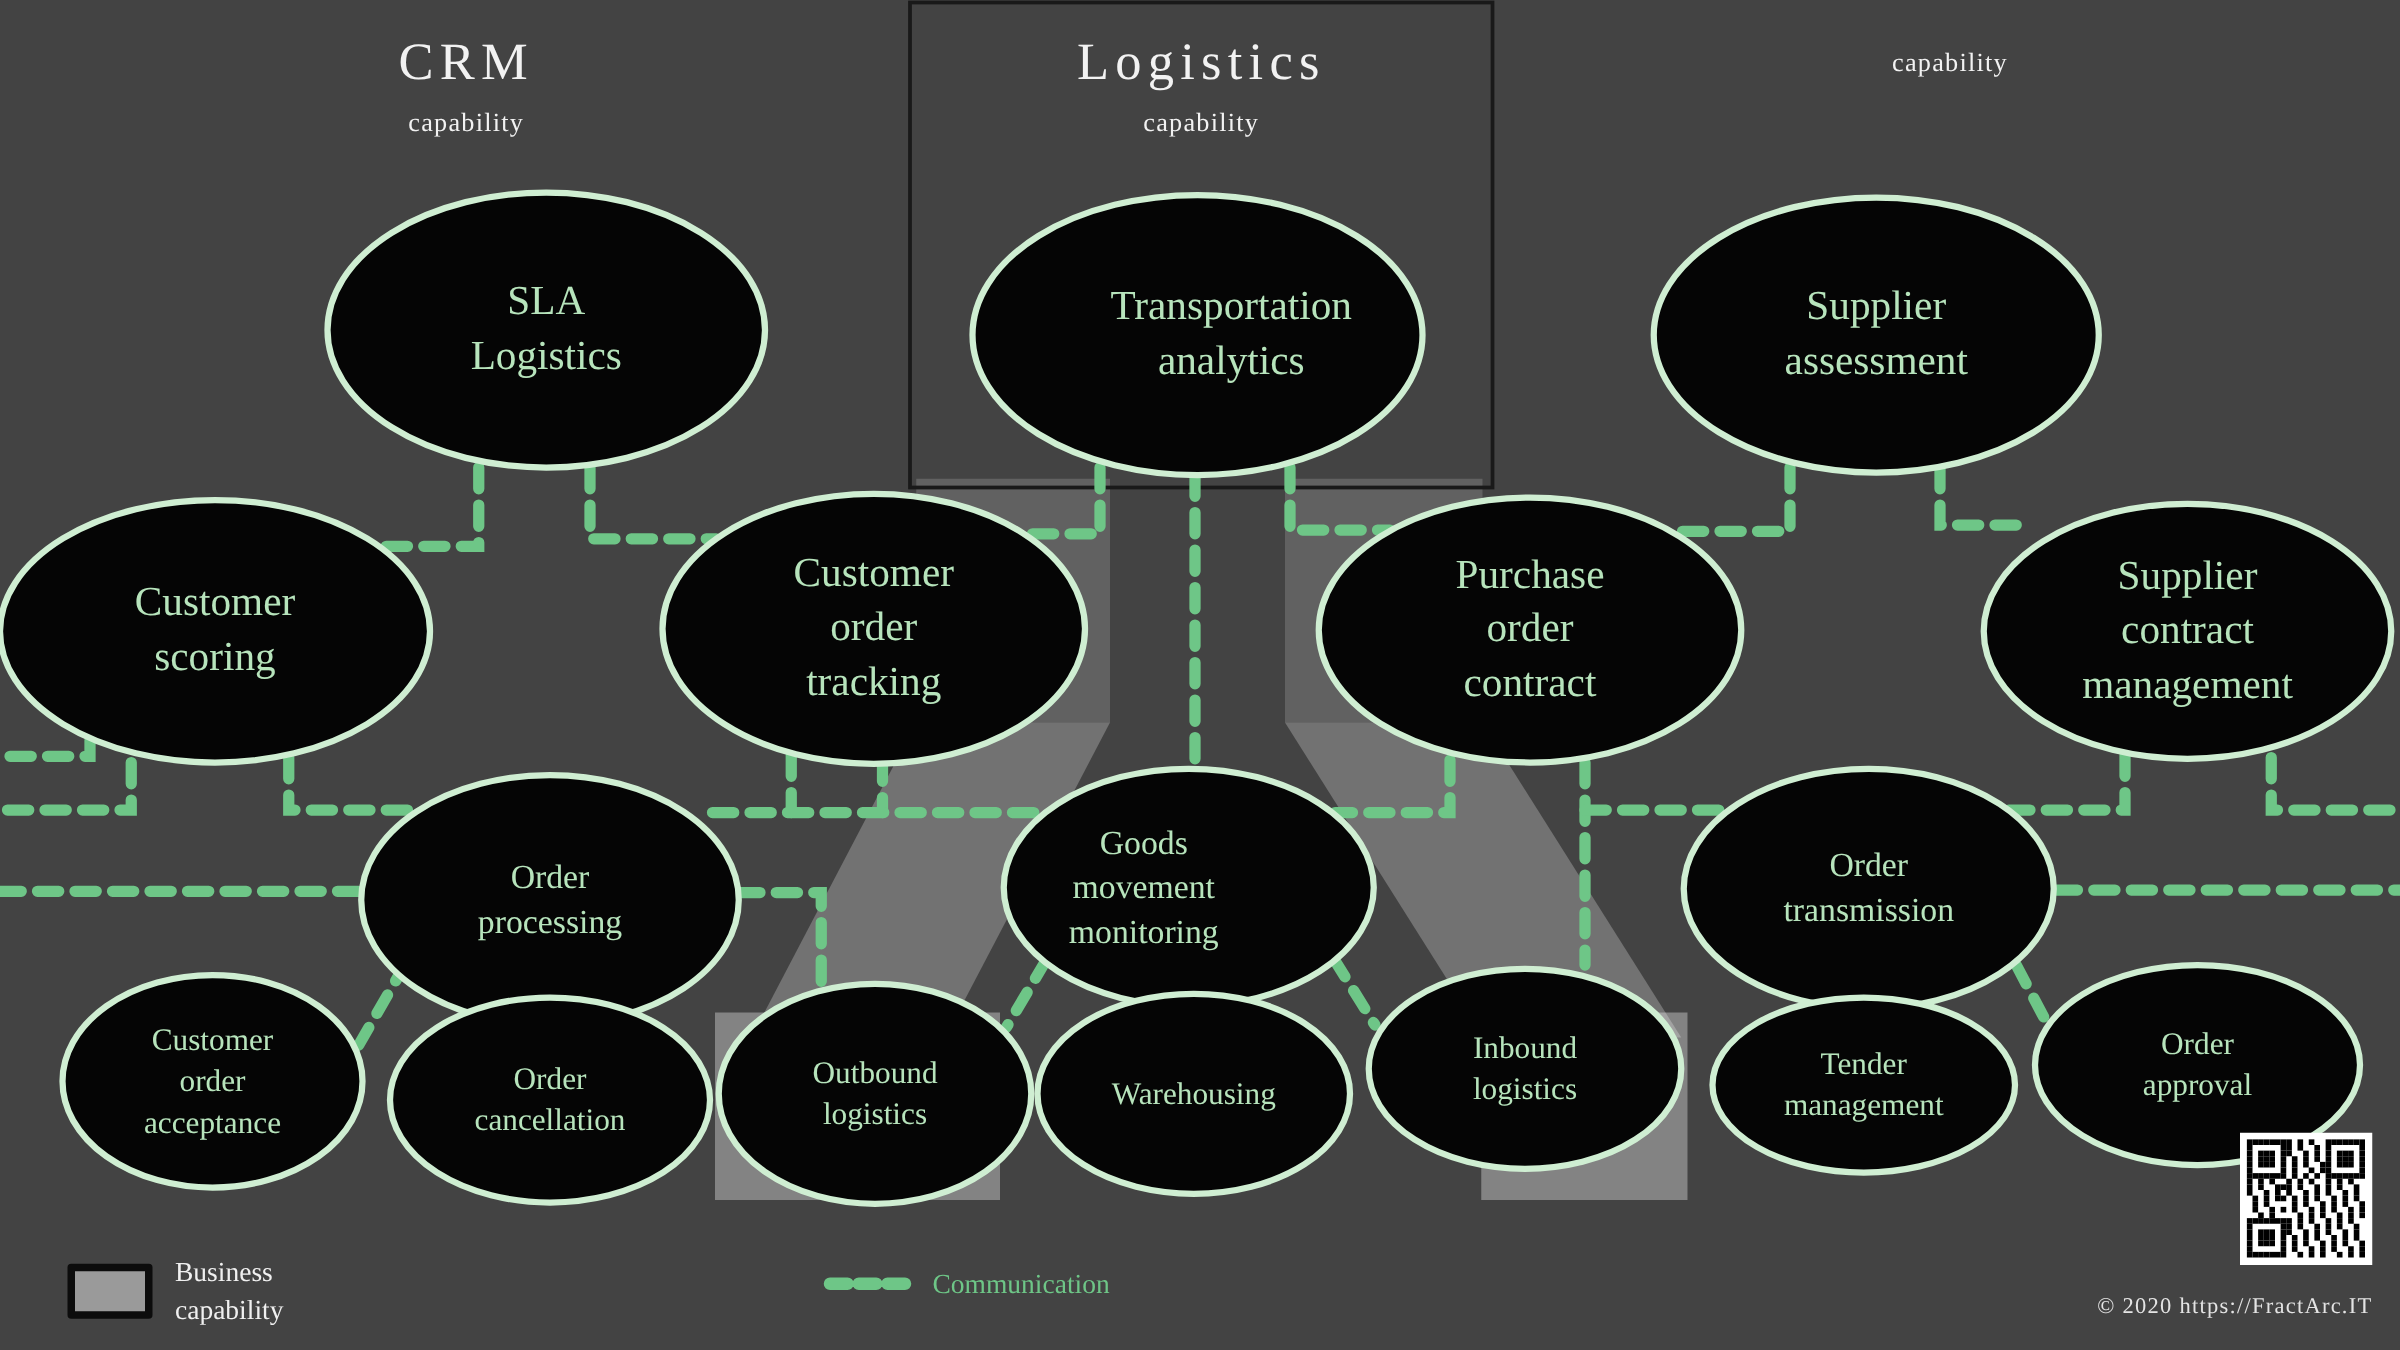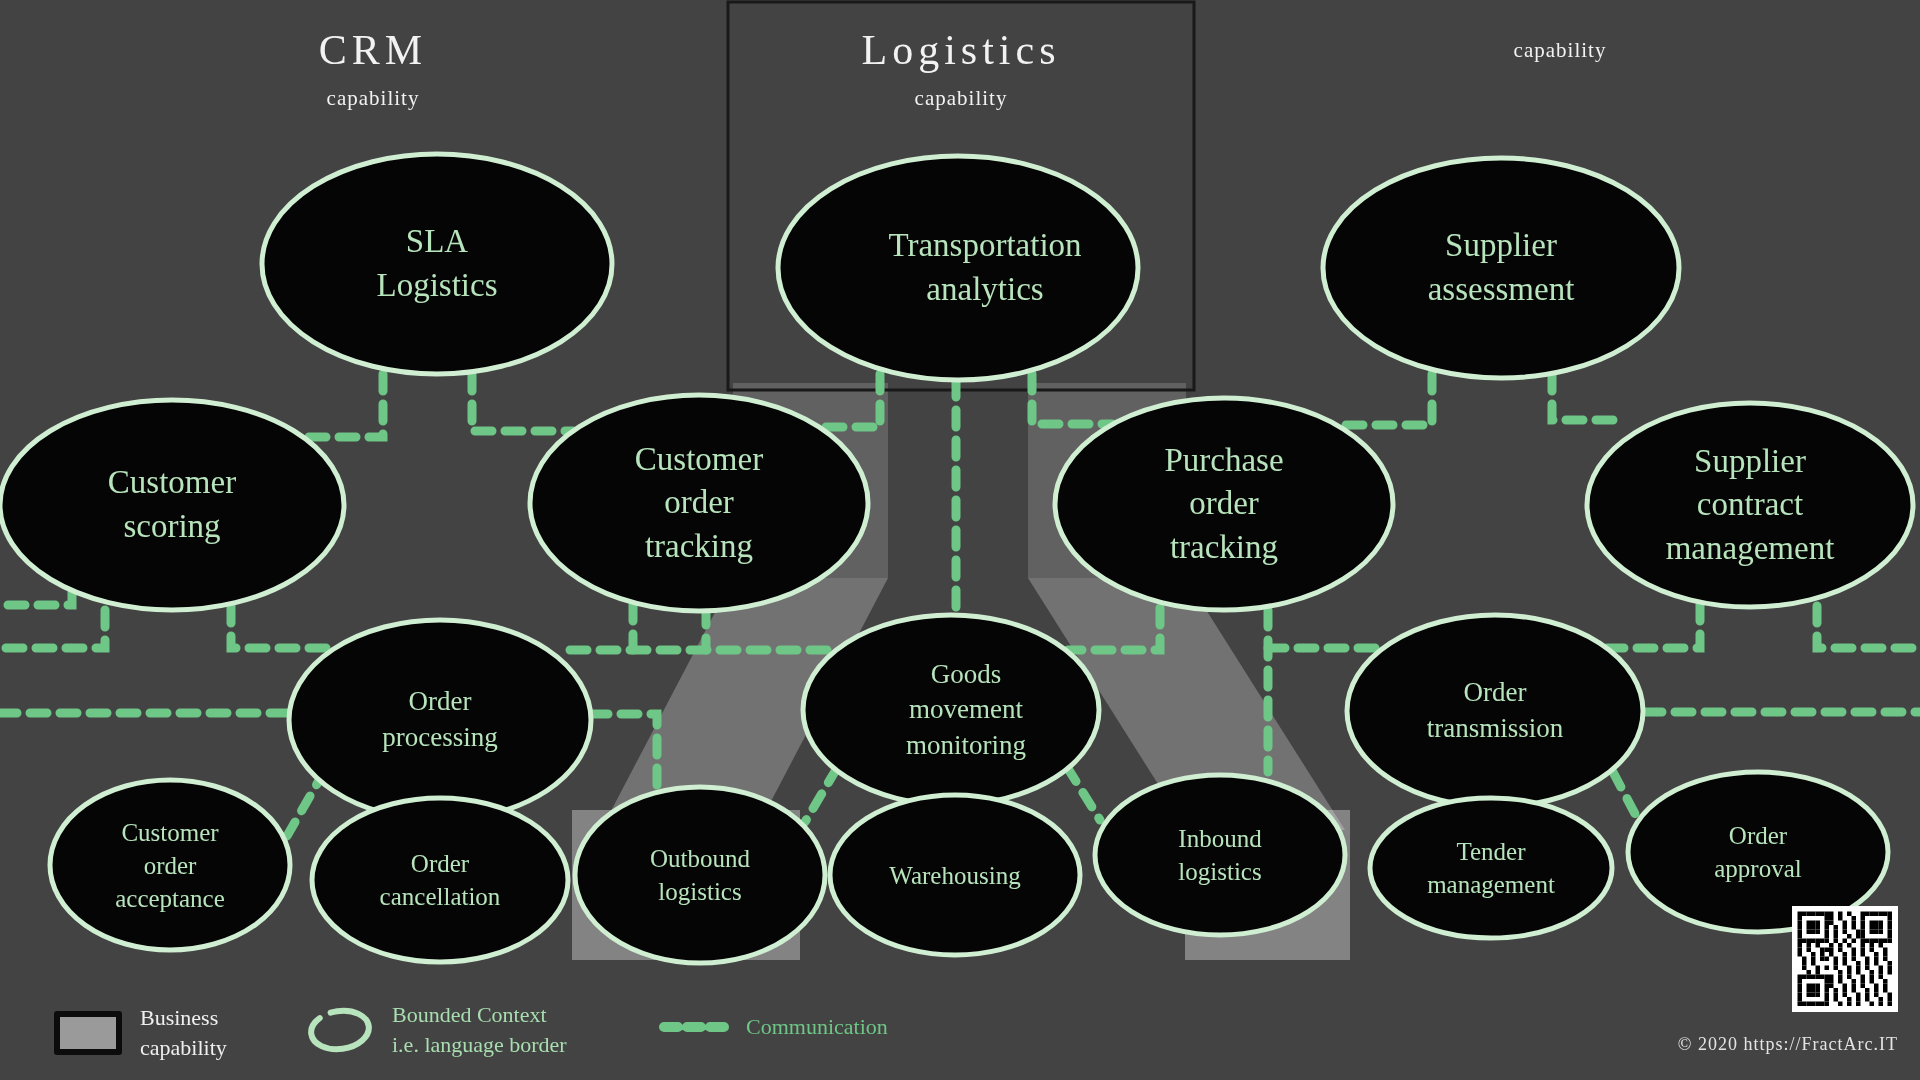--- a/index.html
+++ b/index.html
@@ -137,27 +137,27 @@
 analytics</div>
       <div class="node-label lg" style="left: 1323px; top: 158px; width: 356px; height: 220px;">Supplier
 assessment</div>
       <div class="node-label lg" style="left: 0px; top: 400px; width: 344px; height: 210px;">Customer
 scoring</div>
       <div class="node-label lg" style="left: 530px; top: 395px; width: 338px; height: 216px;">Customer
 order
 tracking</div>
       <div class="node-label lg" style="left: 1055px; top: 398px; width: 338px; height: 212px;">Purchase
 order
-tracking</div>
+contract</div>
       <div class="node-label lg" style="left: 1587px; top: 403px; width: 326px; height: 204px;">Supplier
 contract
 management</div>
       <div class="node-label md" style="left: 289px; top: 620px; width: 302px; height: 200px;">Order
 processing</div>
-      <div class="node-label md" style="left: 818px; top: 615px; width: 296px; height: 190px;">Goods
+      <div class="node-label md" style="left: 767px; top: 615px; width: 296px; height: 190px;">Goods
 movement
 monitoring</div>
       <div class="node-label md" style="left: 1347px; top: 615px; width: 296px; height: 192px;">Order
 transmission</div>
       <div class="node-label sm" style="left: 50px; top: 780px; width: 240px; height: 170px;">Customer
 order
 acceptance</div>
       <div class="node-label sm" style="left: 312px; top: 798px; width: 256px; height: 164px;">Order
 cancellation</div>
       <div class="node-label sm" style="left: 575px; top: 787px; width: 250px; height: 176px;">Outbound
@@ -170,27 +170,20 @@
       <div class="node-label sm" style="left: 1628px; top: 772px; width: 260px; height: 160px;">Order
 approval</div>
     </div>
 
   <div class="legend-item" style="left:54px; top:1003px;">
     <span class="legend-swatch"></span>
     <span class="legend-text white">Business
 capability</span>
   </div>
 
-  <div class="legend-item" style="left:306px; top:1000px;">
-    <svg width="68" height="48">
-      <ellipse cx="34" cy="24" rx="29" ry="19" fill="none" stroke="#b7e4bc" stroke-width="6" stroke-dasharray="95 12" stroke-linecap="round" transform="rotate(-8 34 24)"></ellipse>
-    </svg>
-    <span class="legend-text mint">Bounded Context
-i.e. language border</span>
-  </div>
 
   <div class="legend-item" style="left:658px; top:1012px;">
     <svg width="72" height="28">
       <line x1="6" y1="14" x2="68" y2="14" stroke="#6ec687" stroke-width="10" stroke-dasharray="14 9" stroke-linecap="round"></line>
     </svg>
     <span class="legend-text green">Communication</span>
   </div>
 
   <svg class="qr" width="106" height="106">
       <rect x="0" y="0" width="106" height="106" fill="#ffffff"></rect>

